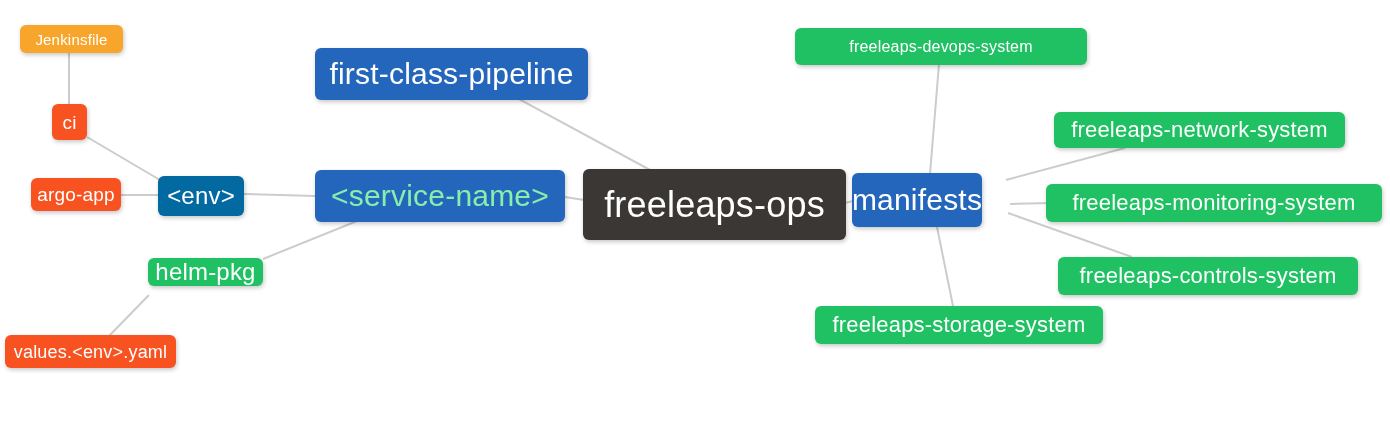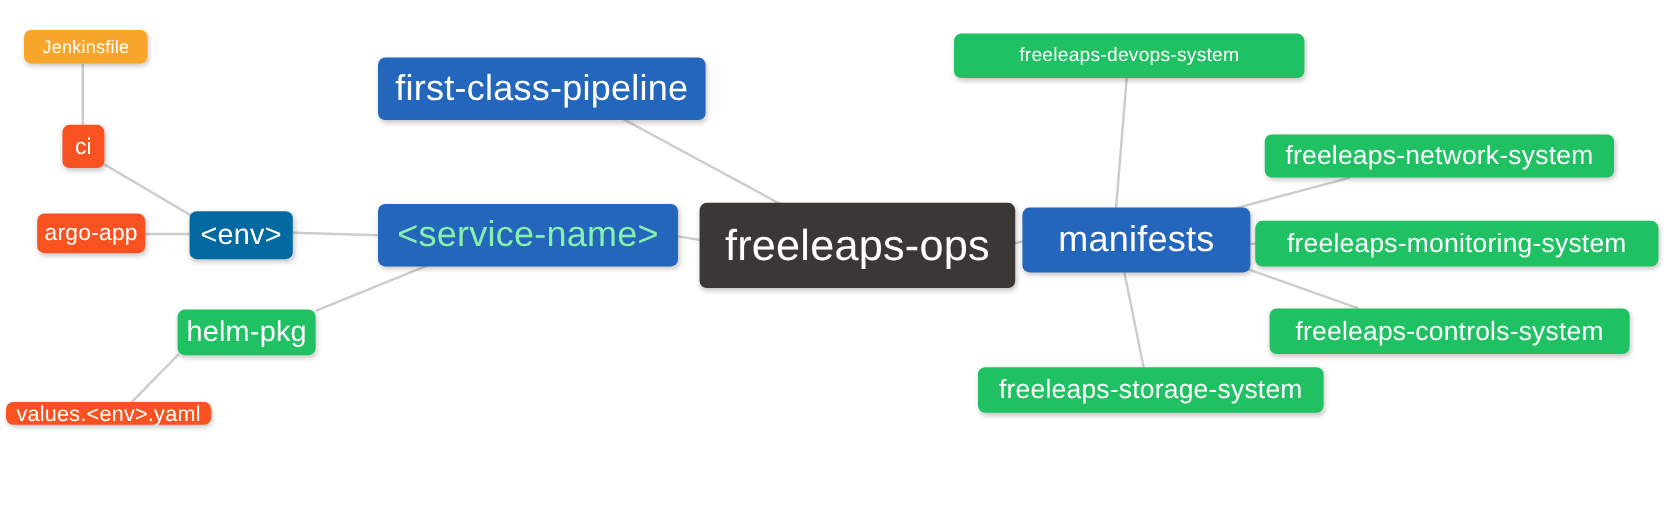--- a/index.html
+++ b/index.html
@@ -58,33 +58,33 @@
     <line x1="1008" y1="213" x2="1132" y2="257" stroke-width="2" stroke="#CCCCCC"></line>
     <line x1="937" y1="227" x2="953" y2="306" stroke-width="2" stroke="#CCCCCC"></line>
   </svg>
 
   <div class="node" style="left: 583px; top: 169px; width: 263px; height: 71px; font-size: 36px; background: rgb(59, 55, 53); color: rgb(255, 255, 255);">freeleaps-ops</div>
 
   <div class="node" style="left: 315px; top: 35px; width: 273px; height: 52px; font-size: 30px; background: rgb(35, 102, 187); color: rgb(255, 255, 255); margin-top: 13px;">first-class-pipeline</div>
 
   <div class="node" style="left: 315px; top: 170px; width: 250px; height: 52px; font-size: 30px; background: rgb(35, 102, 187); color: #86efac;">&lt;service-name&gt;</div>
 
-  <div class="node" style="left: 852px; top: 173px; width: 190px; height: 54px; font-size: 30px; background: rgb(35, 102, 187); color: rgb(255, 255, 255);">manifests</div>
+  <div class="node" style="left: 852px; top: 173px; width: 130px; height: 54px; font-size: 30px; background: rgb(35, 102, 187); color: rgb(255, 255, 255);">manifests</div>
 
   <div class="node" style="left: 158px; top: 176px; width: 86px; height: 40px; font-size: 24px; background: #0369a1; color: rgb(255, 255, 255);">&lt;env&gt;</div>
 
-  <div class="node" style="left: 148px; top: 258px; width: 115px; height: 38px; font-size: 24px; background: rgb(31, 193, 99); color: rgb(255, 255, 255);">helm-pkg</div>
+  <div class="node" style="left: 148px; top: 258px; width: 115px; height: 28px; font-size: 24px; background: rgb(31, 193, 99); color: rgb(255, 255, 255);">helm-pkg</div>
 
   <div class="node" style="left: 52px; top: 104px; width: 35px; height: 36px; font-size: 19px; background: rgb(247, 82, 32); color: rgb(255, 255, 255);">ci</div>
 
   <div class="node" style="left: 31px; top: 178px; width: 90px; height: 33px; font-size: 19px; background: rgb(247, 82, 32); color: rgb(255, 255, 255);">argo-app</div>
 
   <div class="node" style="left: 20px; top: 25px; width: 103px; height: 28px; font-size: 15px; background: rgb(248, 166, 43); color: rgb(255, 255, 255);">Jenkinsfile</div>
 
-  <div class="node" style="left: 5px; top: 335px; width: 171px; height: 19px; font-size: 18px; background: rgb(247, 82, 32); color: rgb(255, 255, 255);">values.&lt;env&gt;.yaml</div>
+  <div class="node" style="left: 5px; top: 335px; width: 171px; height: 33px; font-size: 18px; background: rgb(247, 82, 32); color: rgb(255, 255, 255);">values.&lt;env&gt;.yaml</div>
 
   <div class="node" style="left: 795px; top: 28px; width: 292px; height: 37px; font-size: 16px; background: rgb(31, 193, 99); color: rgb(255, 255, 255);">freeleaps-devops-system</div>
 
   <div class="node" style="left: 1054px; top: 112px; width: 291px; height: 36px; font-size: 22px; background: rgb(31, 193, 99); color: rgb(255, 255, 255);">freeleaps-network-system</div>
 
   <div class="node" style="left: 1046px; top: 184px; width: 336px; height: 38px; font-size: 22px; background: rgb(31, 193, 99); color: rgb(255, 255, 255);">freeleaps-monitoring-system</div>
 
   <div class="node" style="left: 1058px; top: 257px; width: 300px; height: 38px; font-size: 22px; background: rgb(31, 193, 99); color: rgb(255, 255, 255);">freeleaps-controls-system</div>
 
   <div class="node" style="left: 815px; top: 306px; width: 288px; height: 38px; font-size: 22px; background: rgb(31, 193, 99); color: rgb(255, 255, 255);">freeleaps-storage-system</div>

